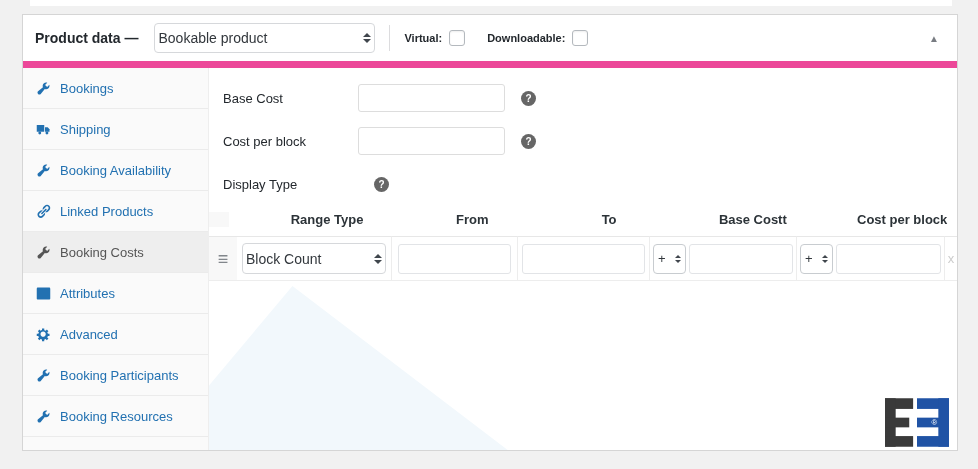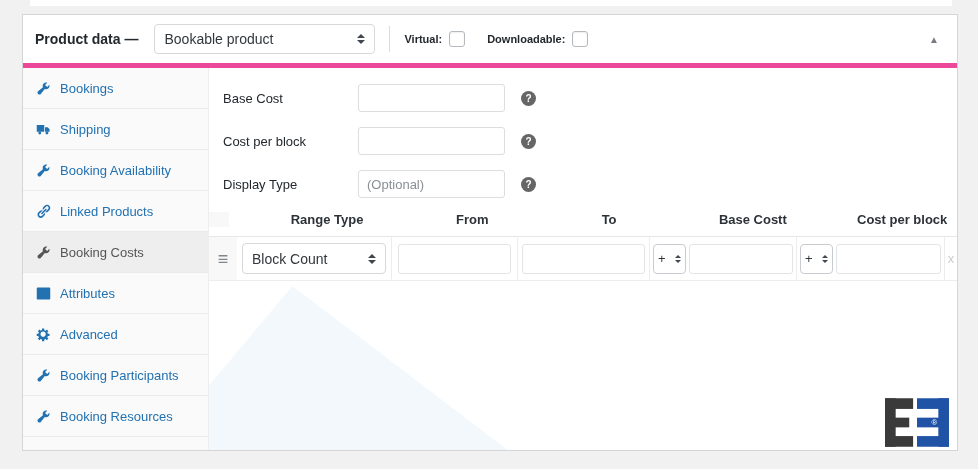--- a/index.html
+++ b/index.html
@@ -6,24 +6,24 @@
   body { font-family:"Liberation Sans", sans-serif; background:#f1f1f1; }
   .screen { position:relative; width:978px; height:469px; background:#f1f1f1; overflow:hidden; }
 
   .top-strip { position:absolute; left:30px; top:0; width:922px; height:6px; background:#fff; }
 
   .panel { position:absolute; left:22px; top:14px; width:936px; height:437px;
            background:#fff; border:1px solid #d5d5d5; display:flex; flex-direction:column; }
 
   
   .panel-header { height:53px; flex:0 0 53px; display:flex; align-items:center;
-                  padding:0 14px 0 12px; border-bottom:5px solid #ec4899; }
+                  padding:0 14px 0 12px; border-bottom:7px solid #ec4899; }
   .panel-title { font-size:14px; font-weight:bold; color:#23282d; margin-right:16px; white-space:nowrap; }
   .select { display:flex; align-items:center; background:#fff; border:1px solid #d6d8db;
-            border-radius:4px; height:30px; padding:0 9px; cursor:pointer; color:#32373c; font-size:14px; }
+            border-radius:4px; height:30px; padding:0 3px; cursor:pointer; color:#32373c; font-size:14px; }
   .product-type-select { width:221px; }
   .select .sel-value { flex:1; white-space:nowrap; overflow:hidden; }
   .ud { display:inline-flex; flex-direction:column; align-items:center; gap:2px; margin-left:6px; }
   .ud i { width:0; height:0; border-left:4px solid transparent; border-right:4px solid transparent; }
   .ud i.up { border-bottom:4px solid #40464d; }
   .ud i.down { border-top:4px solid #40464d; }
   .ud.small i { border-left-width:3px; border-right-width:3px; }
   .ud.small i.up { border-bottom-width:3px; }
   .ud.small i.down { border-top-width:3px; }
   .hsep { width:1px; height:26px; background:#dcdcde; margin:0 14px; }
@@ -211,21 +211,20 @@
             <input class="field-input" type="text" placeholder="" style="">
             <span class="help-tip">?</span>
           </div>
           <div class="field-row">
             <span class="field-label">Cost per block</span>
             <input class="field-input" type="text" placeholder="" style="">
             <span class="help-tip">?</span>
           </div>
           <div class="field-row">
             <span class="field-label">Display Type</span>
-            <input class="field-input" type="text" placeholder="(Optional)" style="">
             <span class="help-tip">?</span>
           </div>
         </div>
 
         <div class="ctable">
           <div class="thead">
             <span class="th c-drag"></span>
             <span class="th c-range">Range Type</span>
             <span class="th c-from">From</span>
             <span class="th c-to">To</span>

